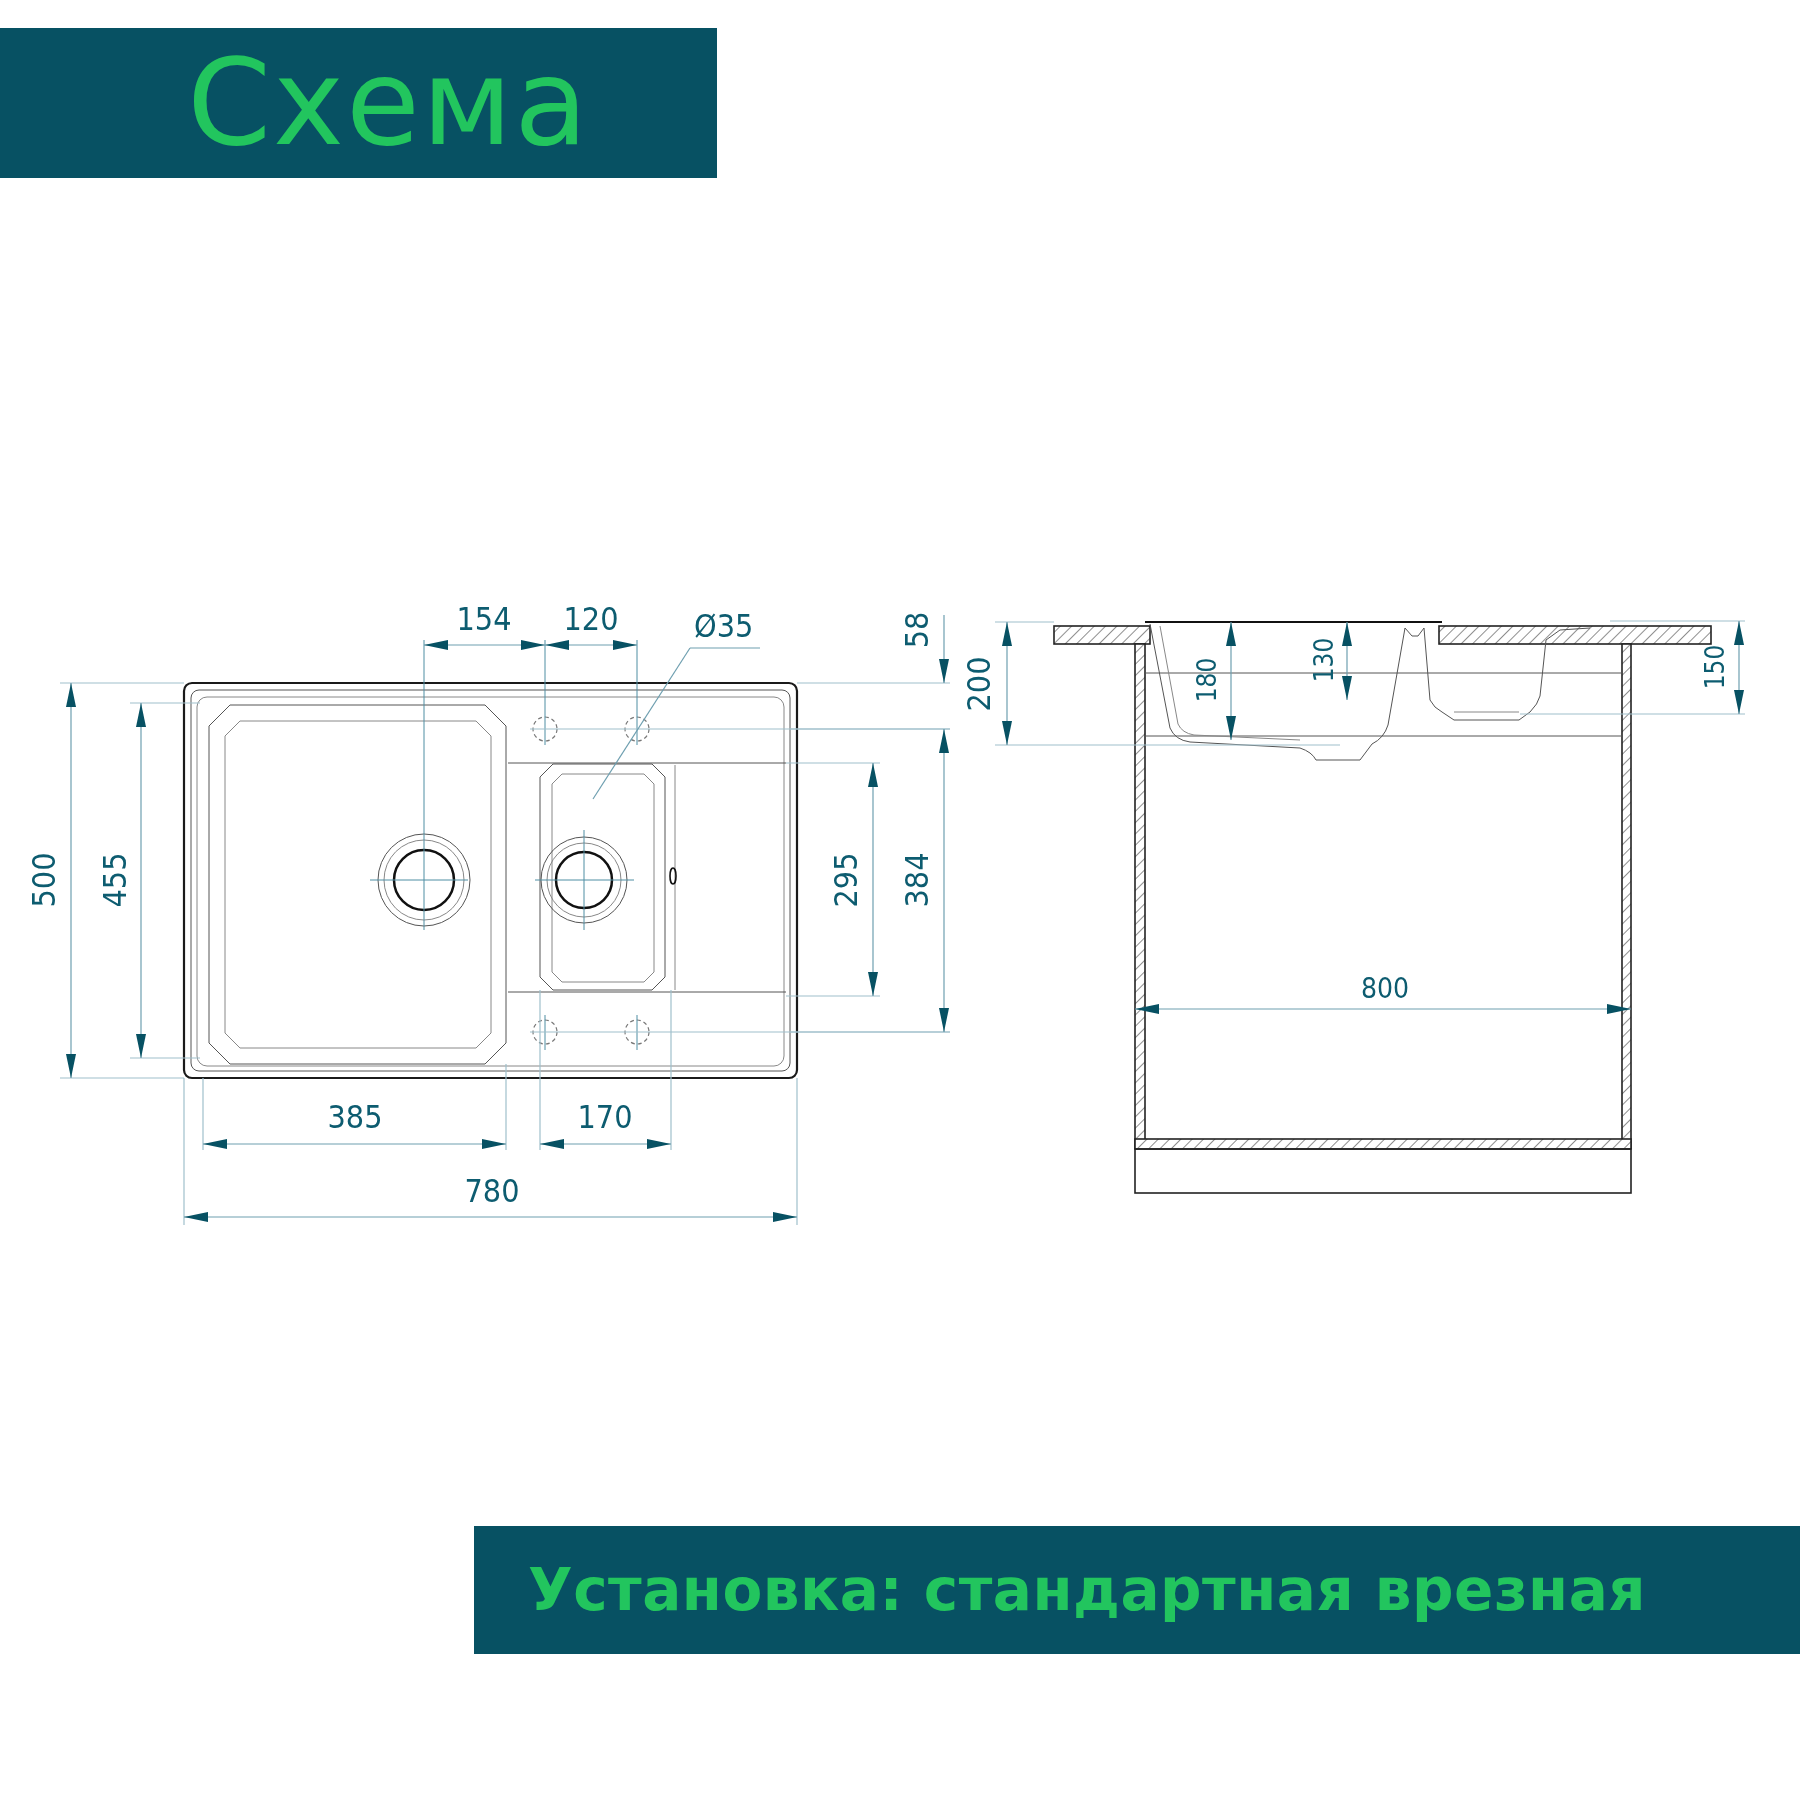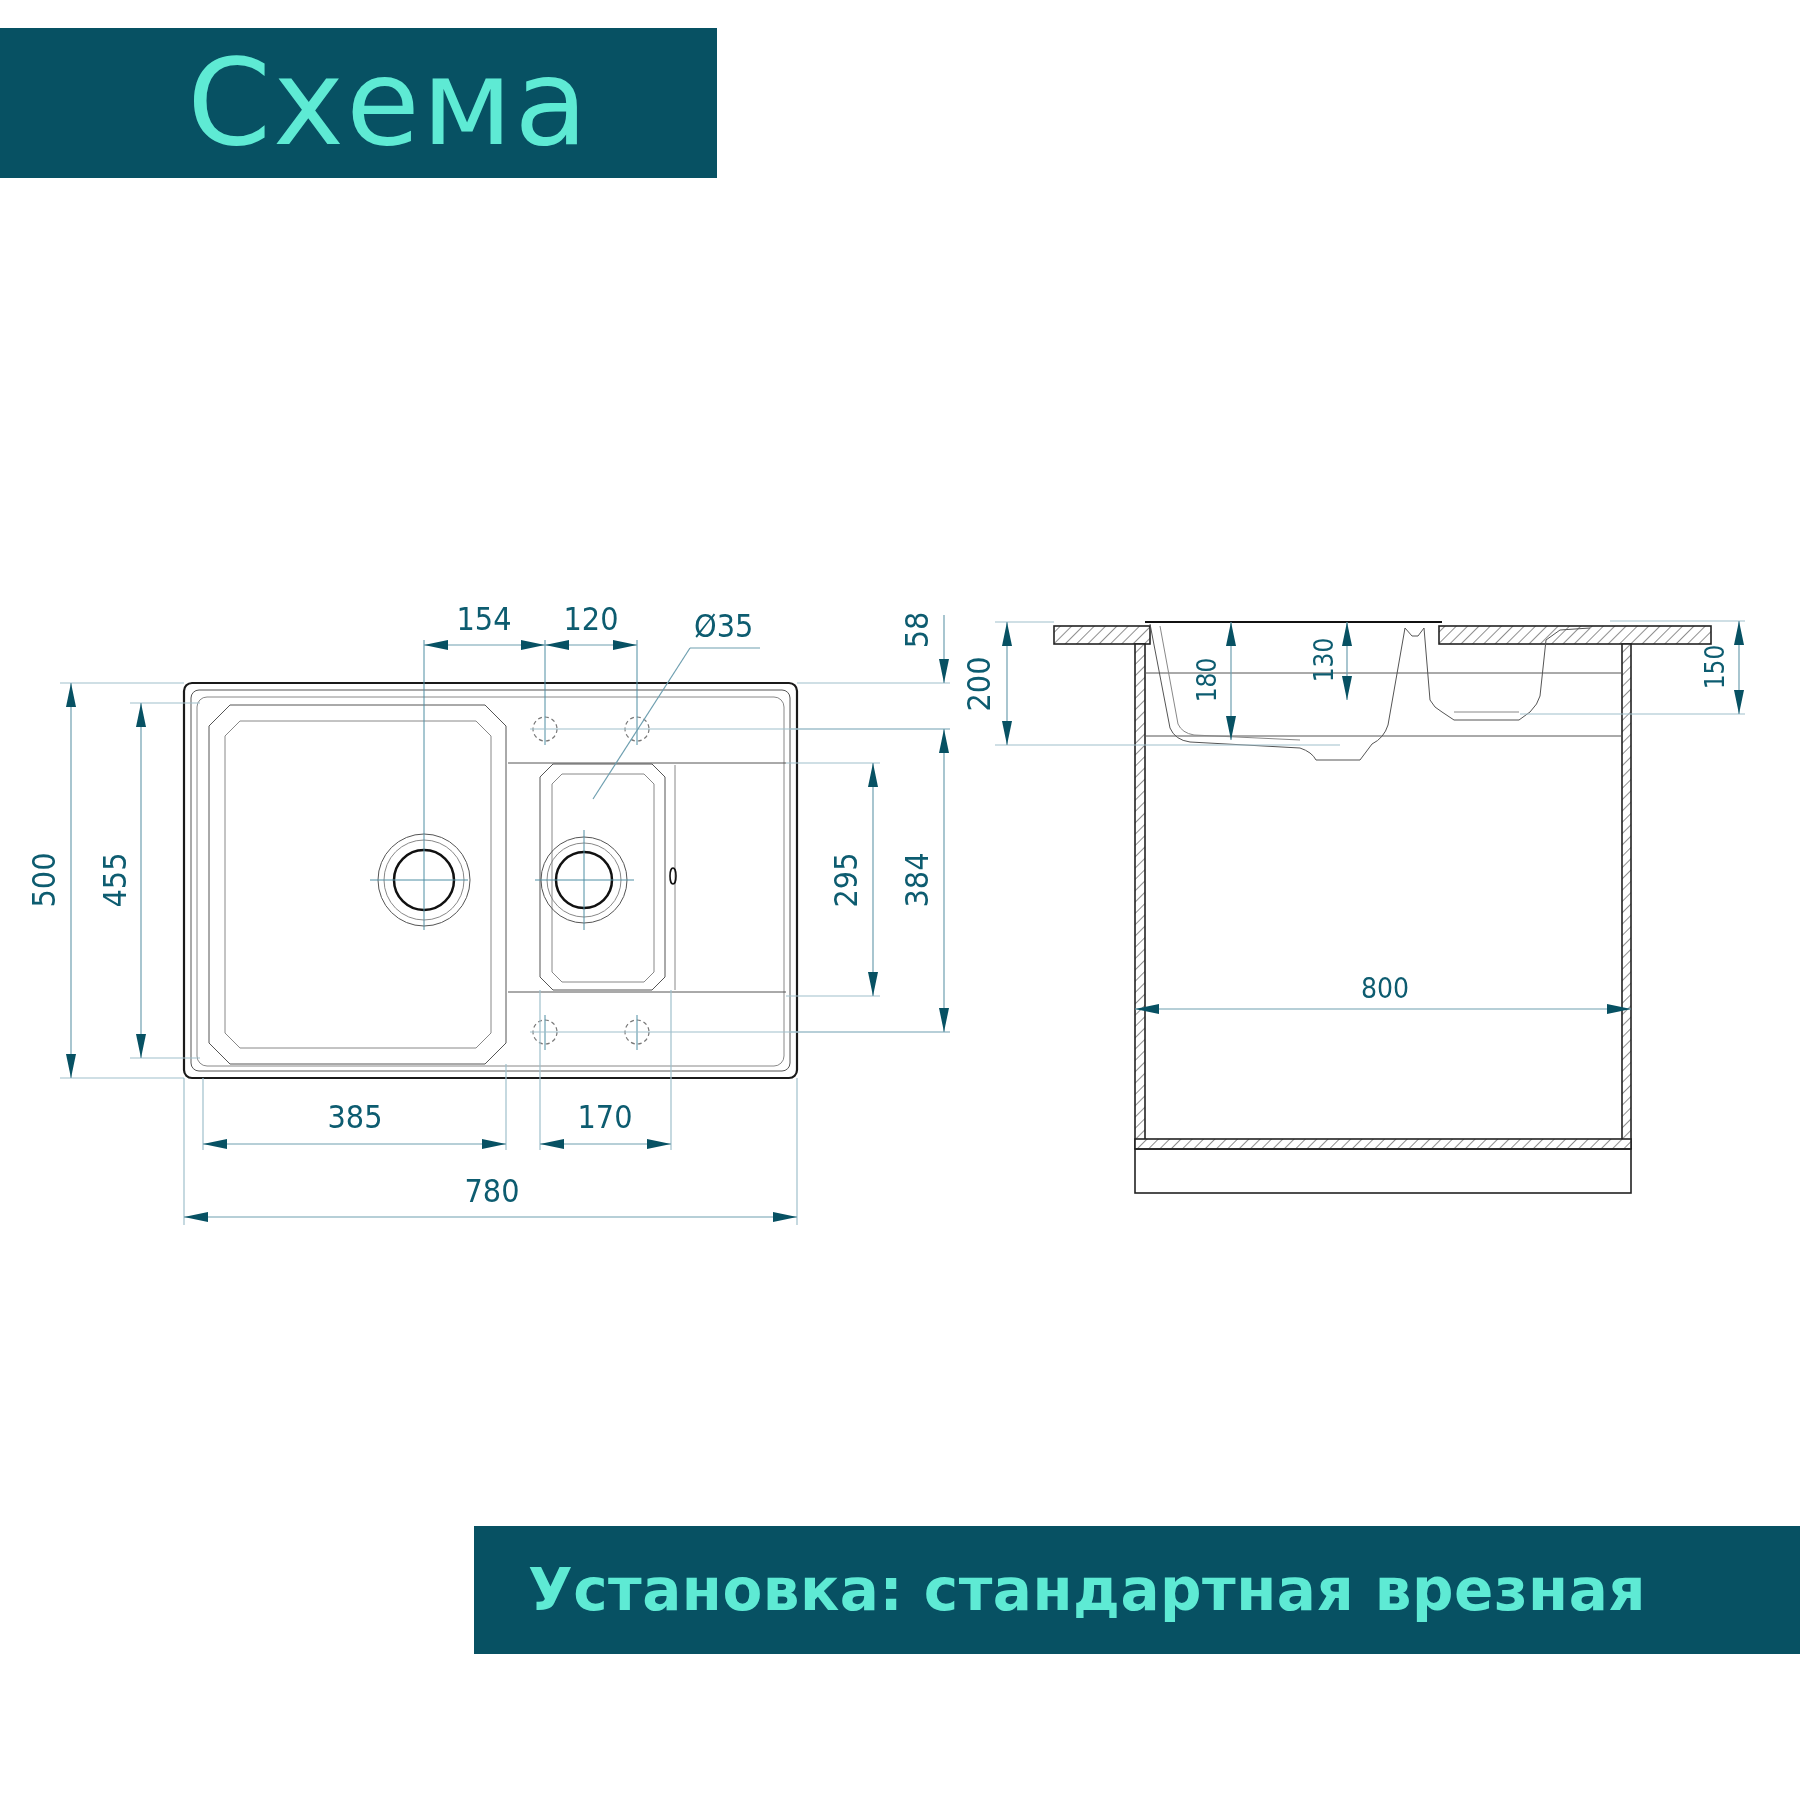--- a/index.html
+++ b/index.html
@@ -1,17 +1,17 @@
 <!DOCTYPE html>
 <html><head>
 <meta charset="utf-8">
 <style>
   html, body { margin: 0; padding: 0; background: #ffffff; }
   body { width: 1800px; height: 1800px; position: relative; overflow: hidden; font-family: "DejaVu Sans", sans-serif; }
-  .banner { position: absolute; background: #075163; color: #5eead4; display: flex; align-items: center; box-sizing: border-box; }
+  .banner { position: absolute; background: #075163; color: #22c55e; display: flex; align-items: center; box-sizing: border-box; }
   .title-banner { left: 0; top: 28px; width: 717px; height: 150px; justify-content: center; padding-left: 60px; }
   .title-banner span { font-size: 120px; font-weight: 400; letter-spacing: 2px; line-height: 1; font-family: "DejaVu Sans", sans-serif; }
   .install-banner { left: 474px; top: 1500px; width: 1326px; height: 128px; padding-left: 54px; margin-top: 26px; }
   .install-banner span { font-size: 58px; font-weight: 700; font-family: "DejaVu Sans", sans-serif; letter-spacing: 0.5px; }
   svg.drawing { position: absolute; left: 0; top: 0; width: 1800px; height: 1800px; }
   .dimtext { font-family: "DejaVu Sans Condensed", "DejaVu Sans", sans-serif; font-size: 32px; fill: #0d5c70; }
   .dimline { stroke: #6e9fb0; stroke-width: 1.2; fill: none; }
   .ext { stroke: #9fc0cc; stroke-width: 1.2; fill: none; }
   .arrow { fill: #075163; }
   .outline { stroke: #1a1a1a; stroke-width: 2.2; fill: none; }

